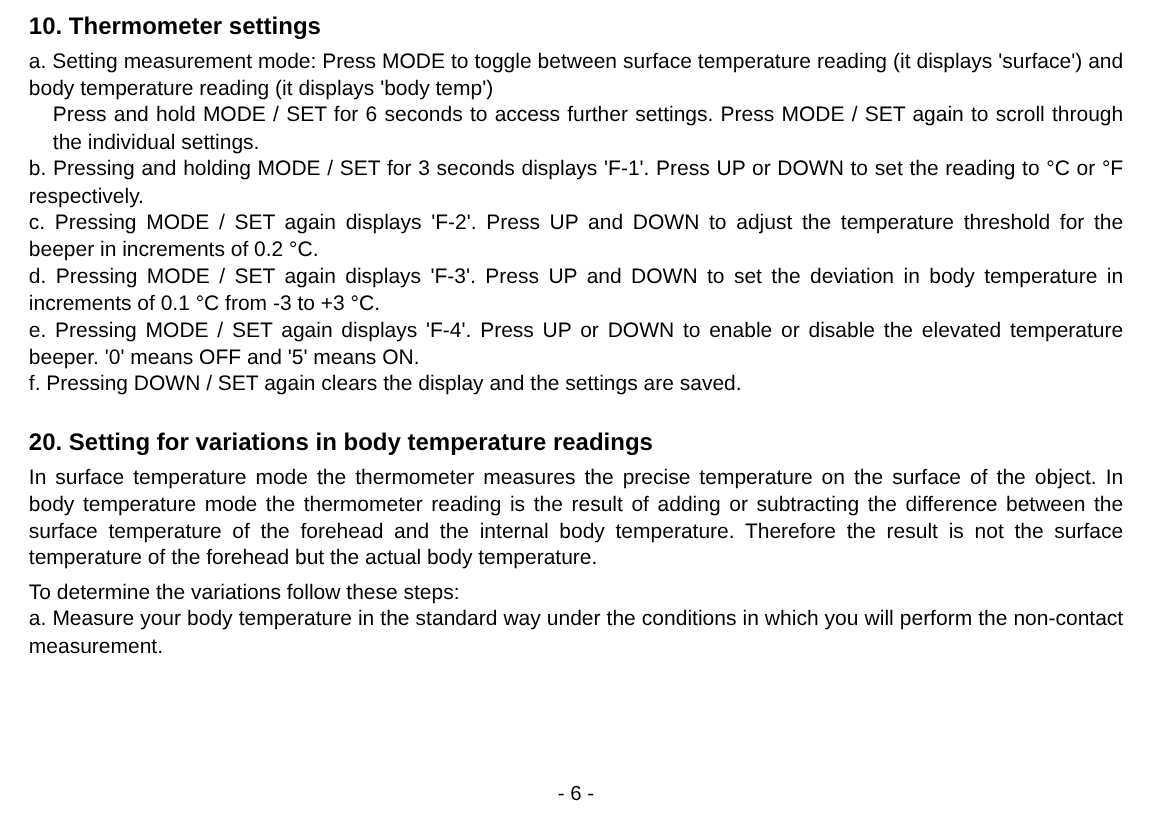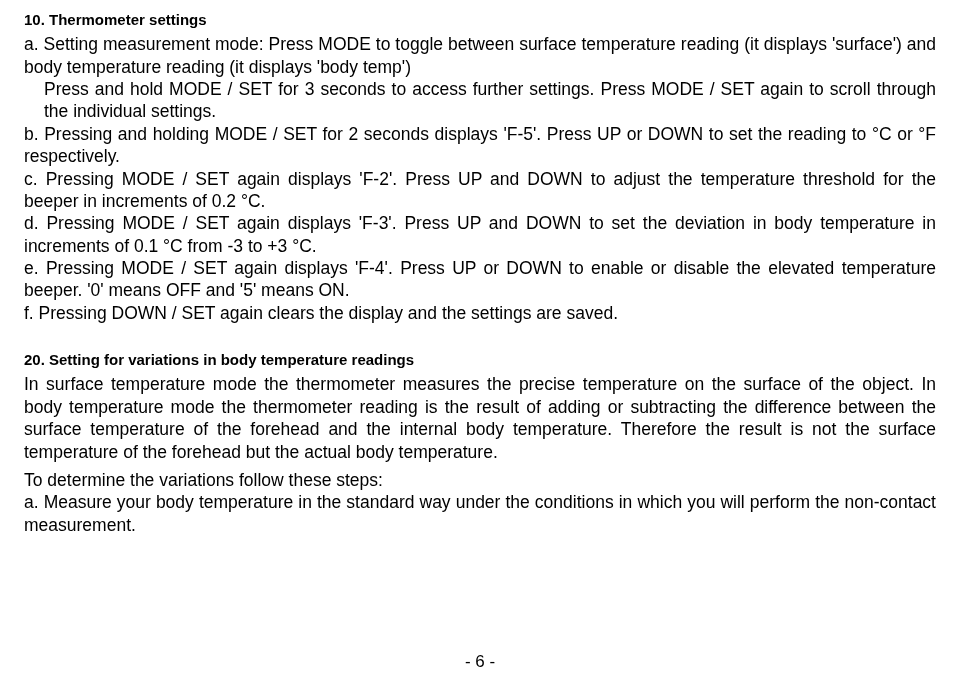--- a/index.html
+++ b/index.html
@@ -13,21 +13,21 @@
     background: #ffffff;
     font-family: Arial, Helvetica, sans-serif;
     font-size: 17.5px;
     line-height: 1.28;
     color: #000000;
     padding: 10px 24px 0 24px;
     position: relative;
   }
   .section-heading {
     font-weight: bold;
-    font-size: 15px;
+    font-size: 20px;
     margin-bottom: 4px;
   }
   .para {
     text-align: justify;
     margin-bottom: 0;
   }
   .indent-block {
     padding-left: 20px;
     text-align: justify;
   }
@@ -45,23 +45,23 @@
     text-align: center;
     font-size: 17px;
   }
 </style>
 </head>
 <body>
 
 <div class="section-heading">10. Thermometer settings</div>
 
 <div class="para">a. Setting measurement mode: Press MODE to toggle between surface temperature reading (it displays 'surface') and body temperature reading (it displays 'body temp')</div>
-<div class="indent-block">Press and hold MODE / SET for 3 seconds to access further settings. Press MODE / SET again to scroll through the individual settings.</div>
+<div class="indent-block">Press and hold MODE / SET for 6 seconds to access further settings. Press MODE / SET again to scroll through the individual settings.</div>
 
-<div class="para">b. Pressing and holding MODE / SET for 2 seconds displays 'F-5'. Press UP or DOWN to set the reading to °C or °F respectively.</div>
+<div class="para">b. Pressing and holding MODE / SET for 3 seconds displays 'F-1'. Press UP or DOWN to set the reading to °C or °F respectively.</div>
 
 <div class="para">c. Pressing MODE / SET again displays 'F-2'. Press UP and DOWN to adjust the temperature threshold for the beeper in increments of 0.2 °C.</div>
 
 <div class="para">d. Pressing MODE / SET again displays 'F-3'. Press UP and DOWN to set the deviation in body temperature in increments of 0.1 °C from -3 to +3 °C.</div>
 
 <div class="para">e. Pressing MODE / SET again displays 'F-4'. Press UP or DOWN to enable or disable the elevated temperature beeper. '0' means OFF and '5' means ON.</div>
 
 <div class="para">f. Pressing DOWN / SET again clears the display and the settings are saved.</div>
 
 <div class="gap-section"></div>

